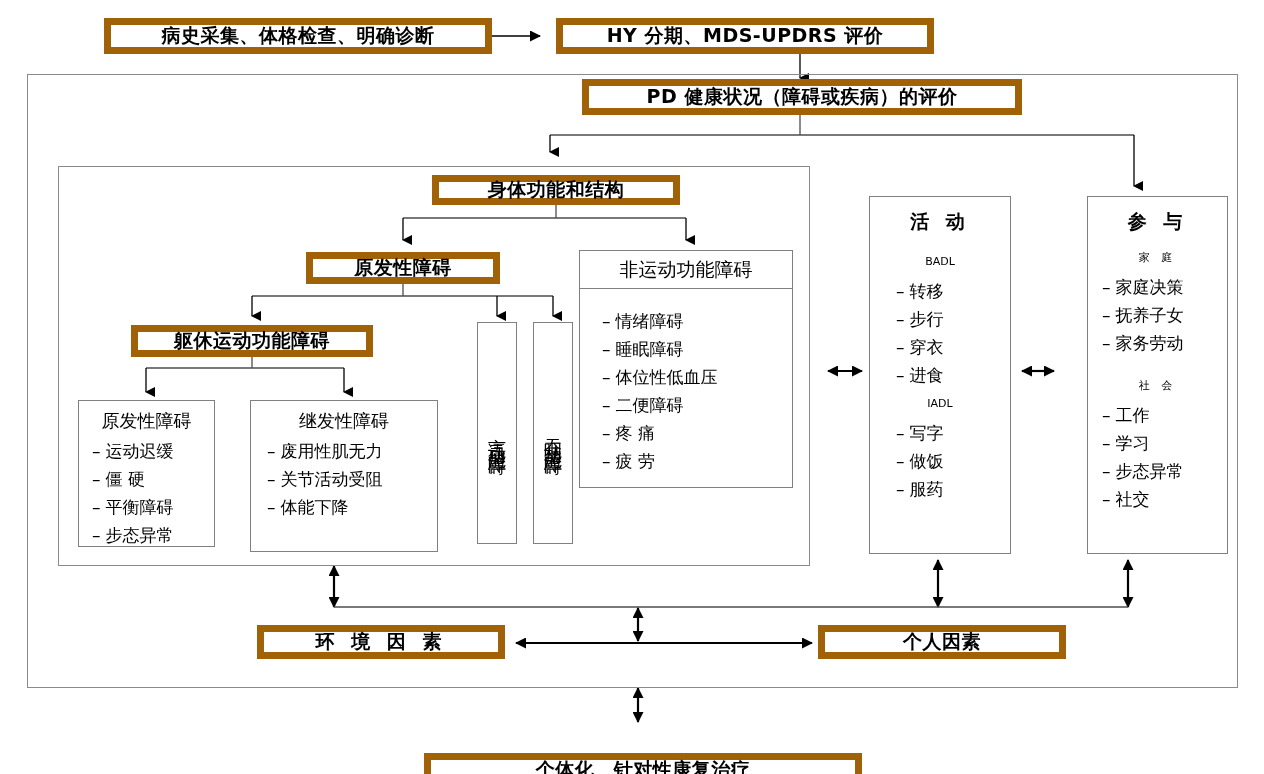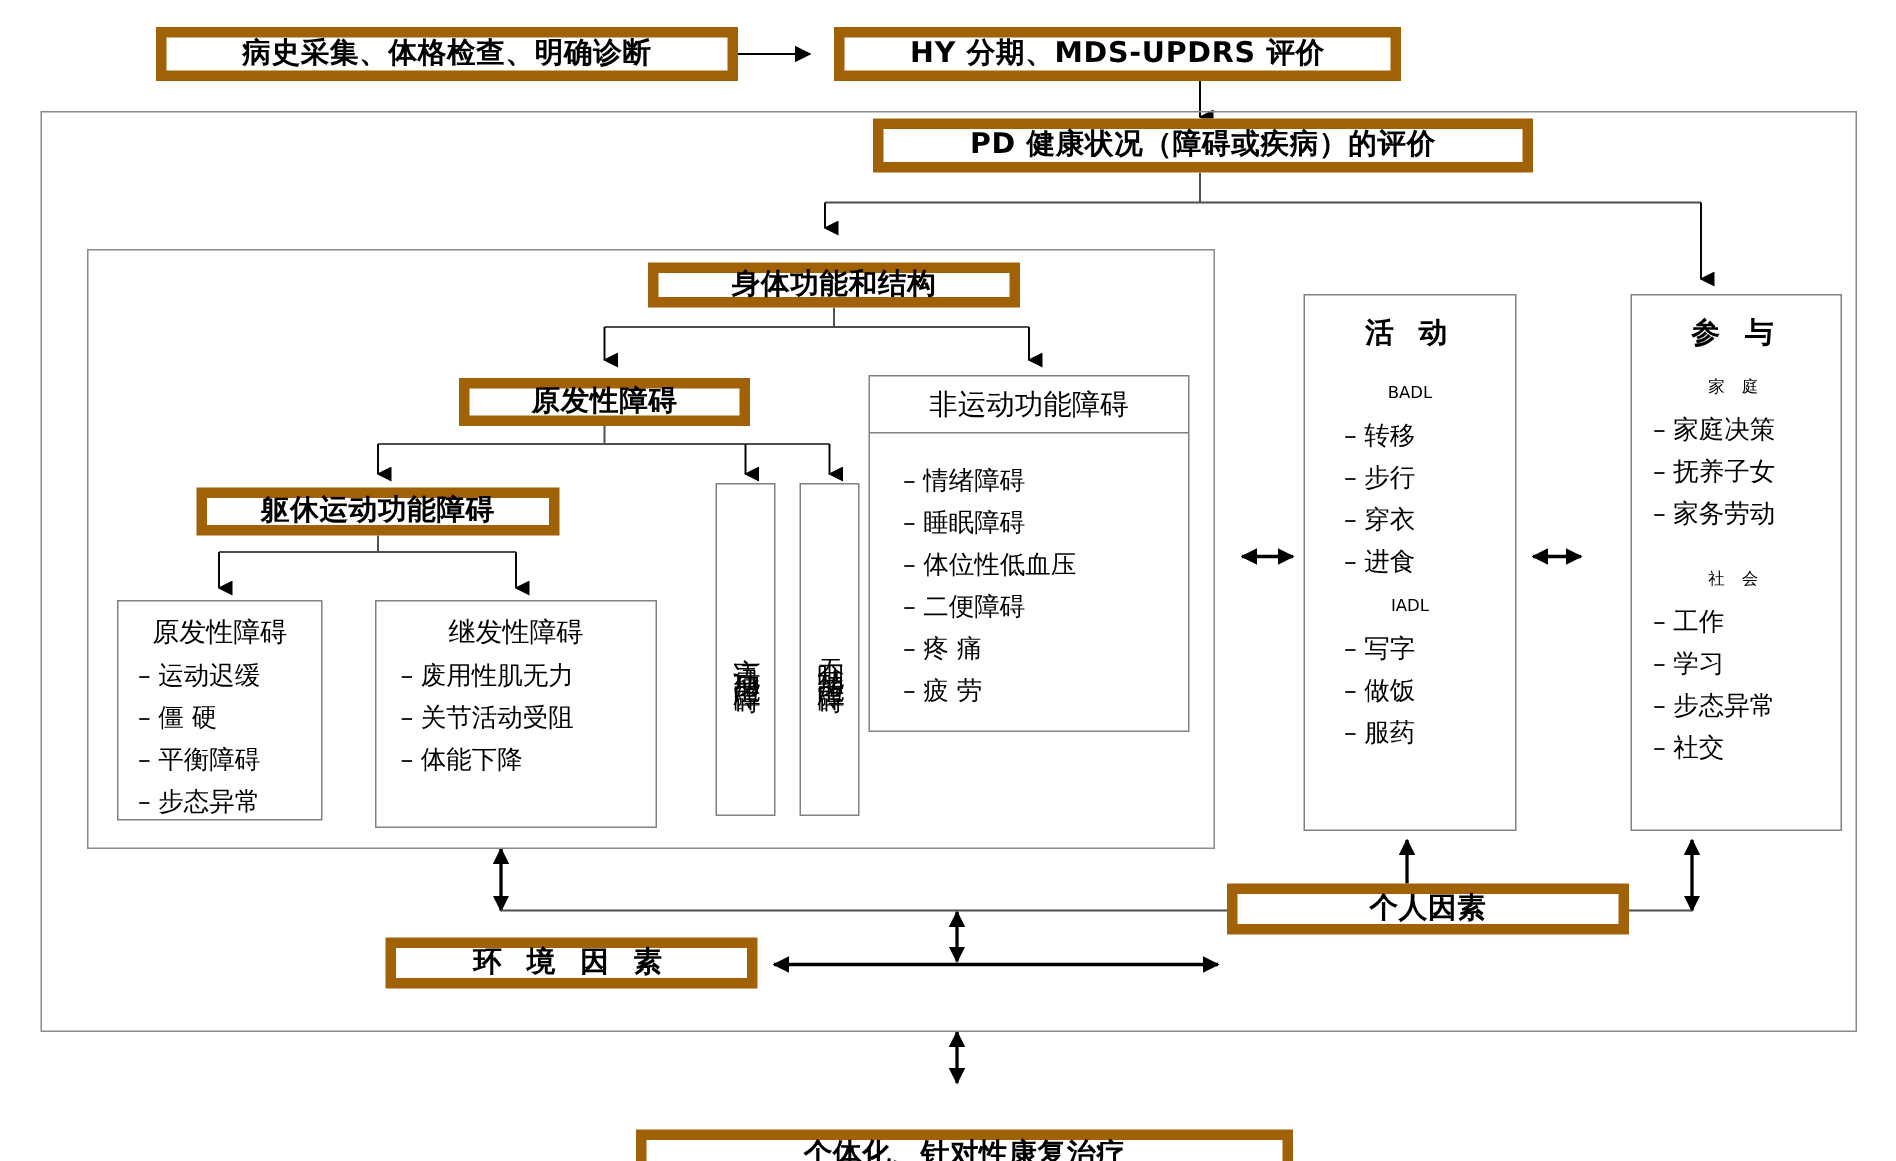--- a/index.html
+++ b/index.html
@@ -301,21 +301,21 @@
         <div class="litem"><span class="dash">–</span><span>步态异常</span></div>
         <div class="litem"><span class="dash">–</span><span>社交</span></div>
       </div>
     </div>
   </div>
 
   <div class="box" style="left:257px; top:625px; width:248px; height:34px;">
     <span class="ttl ttl-sp">环 境 因 素</span>
   </div>
 
-  <div class="box" style="left:818px; top:589px; width:268px; height:34px;">
+  <div class="box" style="left:818px; top:625px; width:248px; height:34px;">
     <span class="ttl">个人因素</span>
   </div>
 
   <div class="box" style="left:424px; top:730px; width:438px; height:34px;margin-top:23px;">
     <span class="ttl">个体化、针对性康复治疗</span>
   </div>
 
 </div>
 
 </body></html>

